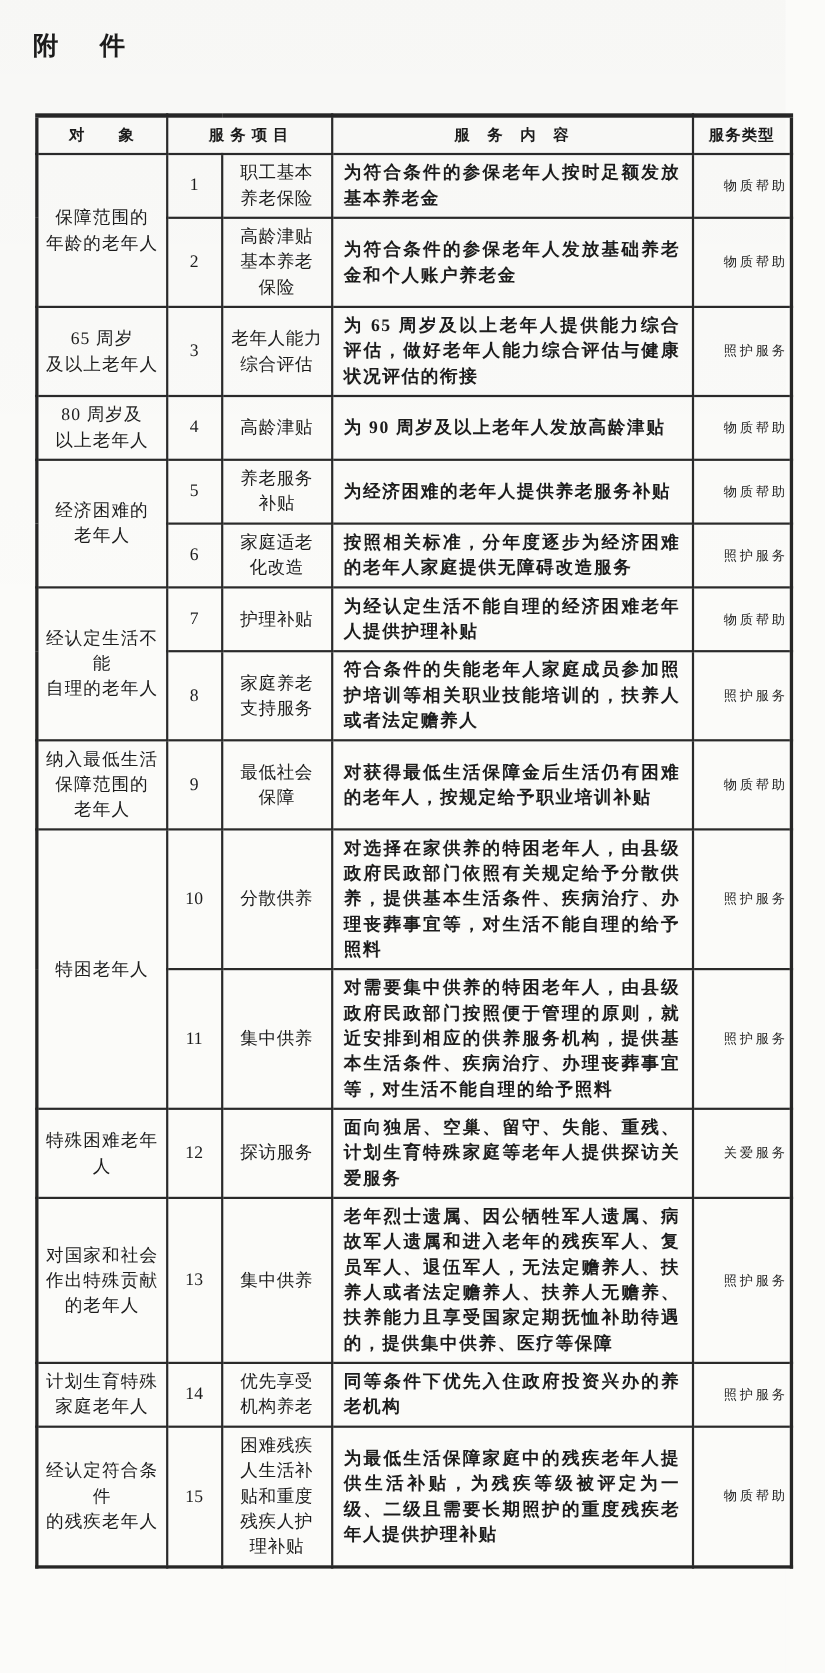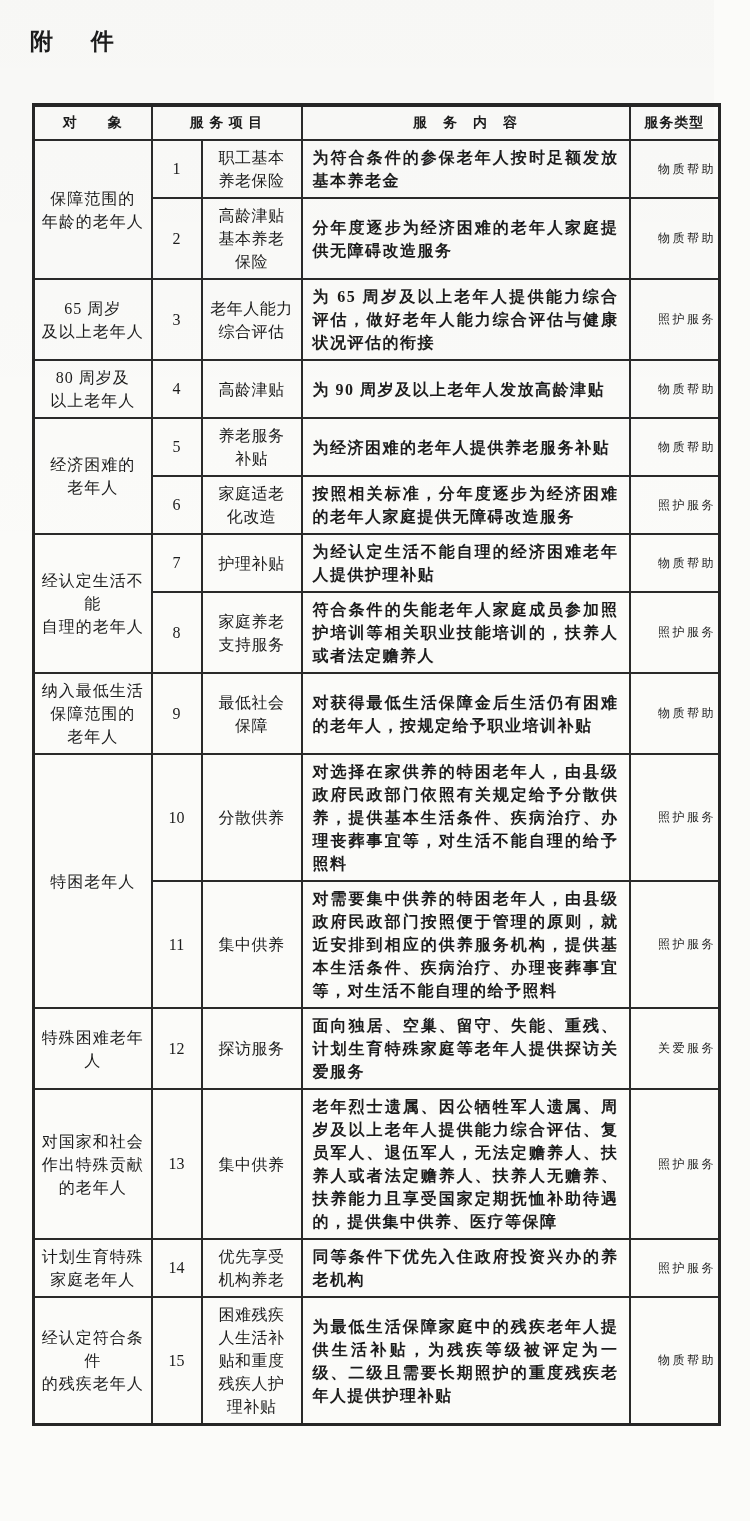--- a/index.html
+++ b/index.html
@@ -124,21 +124,21 @@
           <td class="col-item">职工基本
 养老保险</td>
           <td class="col-content">为符合条件的参保老年人按时足额发放基本养老金</td>
           <td class="col-type">物质帮助</td>
         </tr>
         <tr>
           <td class="col-no">2</td>
           <td class="col-item">高龄津贴
 基本养老
 保险</td>
-          <td class="col-content">分年度逐步为经济困难的老年人家庭提供无障碍改造服务</td>
+          <td class="col-content">为符合条件的参保老年人发放基础养老金和个人账户养老金</td>
           <td class="col-type">物质帮助</td>
         </tr>
         <tr>
           <td class="col-target" rowspan="1">65 周岁
 及以上老年人</td>
           <td class="col-no">3</td>
           <td class="col-item">老年人能力
 综合评估</td>
           <td class="col-content">为 65 周岁及以上老年人提供能力综合评估，做好老年人能力综合评估与健康状况评估的衔接</td>
           <td class="col-type">照护服务</td>
@@ -211,21 +211,21 @@
           <td class="col-item">探访服务</td>
           <td class="col-content">面向独居、空巢、留守、失能、重残、计划生育特殊家庭等老年人提供探访关爱服务</td>
           <td class="col-type">关爱服务</td>
         </tr>
         <tr>
           <td class="col-target" rowspan="1">对国家和社会
 作出特殊贡献
 的老年人</td>
           <td class="col-no">13</td>
           <td class="col-item">集中供养</td>
-          <td class="col-content">老年烈士遗属、因公牺牲军人遗属、周岁及以上老年人提供能力综合评估、复员军人、退伍军人，无法定赡养人、扶养人或者法定赡养人、扶养人无赡养、扶养能力且享受国家定期抚恤补助待遇的，提供集中供养、医疗等保障</td>
+          <td class="col-content">老年烈士遗属、因公牺牲军人遗属、病故军人遗属和进入老年的残疾军人、复员军人、退伍军人，无法定赡养人、扶养人或者法定赡养人、扶养人无赡养、扶养能力且享受国家定期抚恤补助待遇的，提供集中供养、医疗等保障</td>
           <td class="col-type">照护服务</td>
         </tr>
         <tr>
           <td class="col-target" rowspan="1">计划生育特殊
 家庭老年人</td>
           <td class="col-no">14</td>
           <td class="col-item">优先享受
 机构养老</td>
           <td class="col-content">同等条件下优先入住政府投资兴办的养老机构</td>
           <td class="col-type">照护服务</td>

